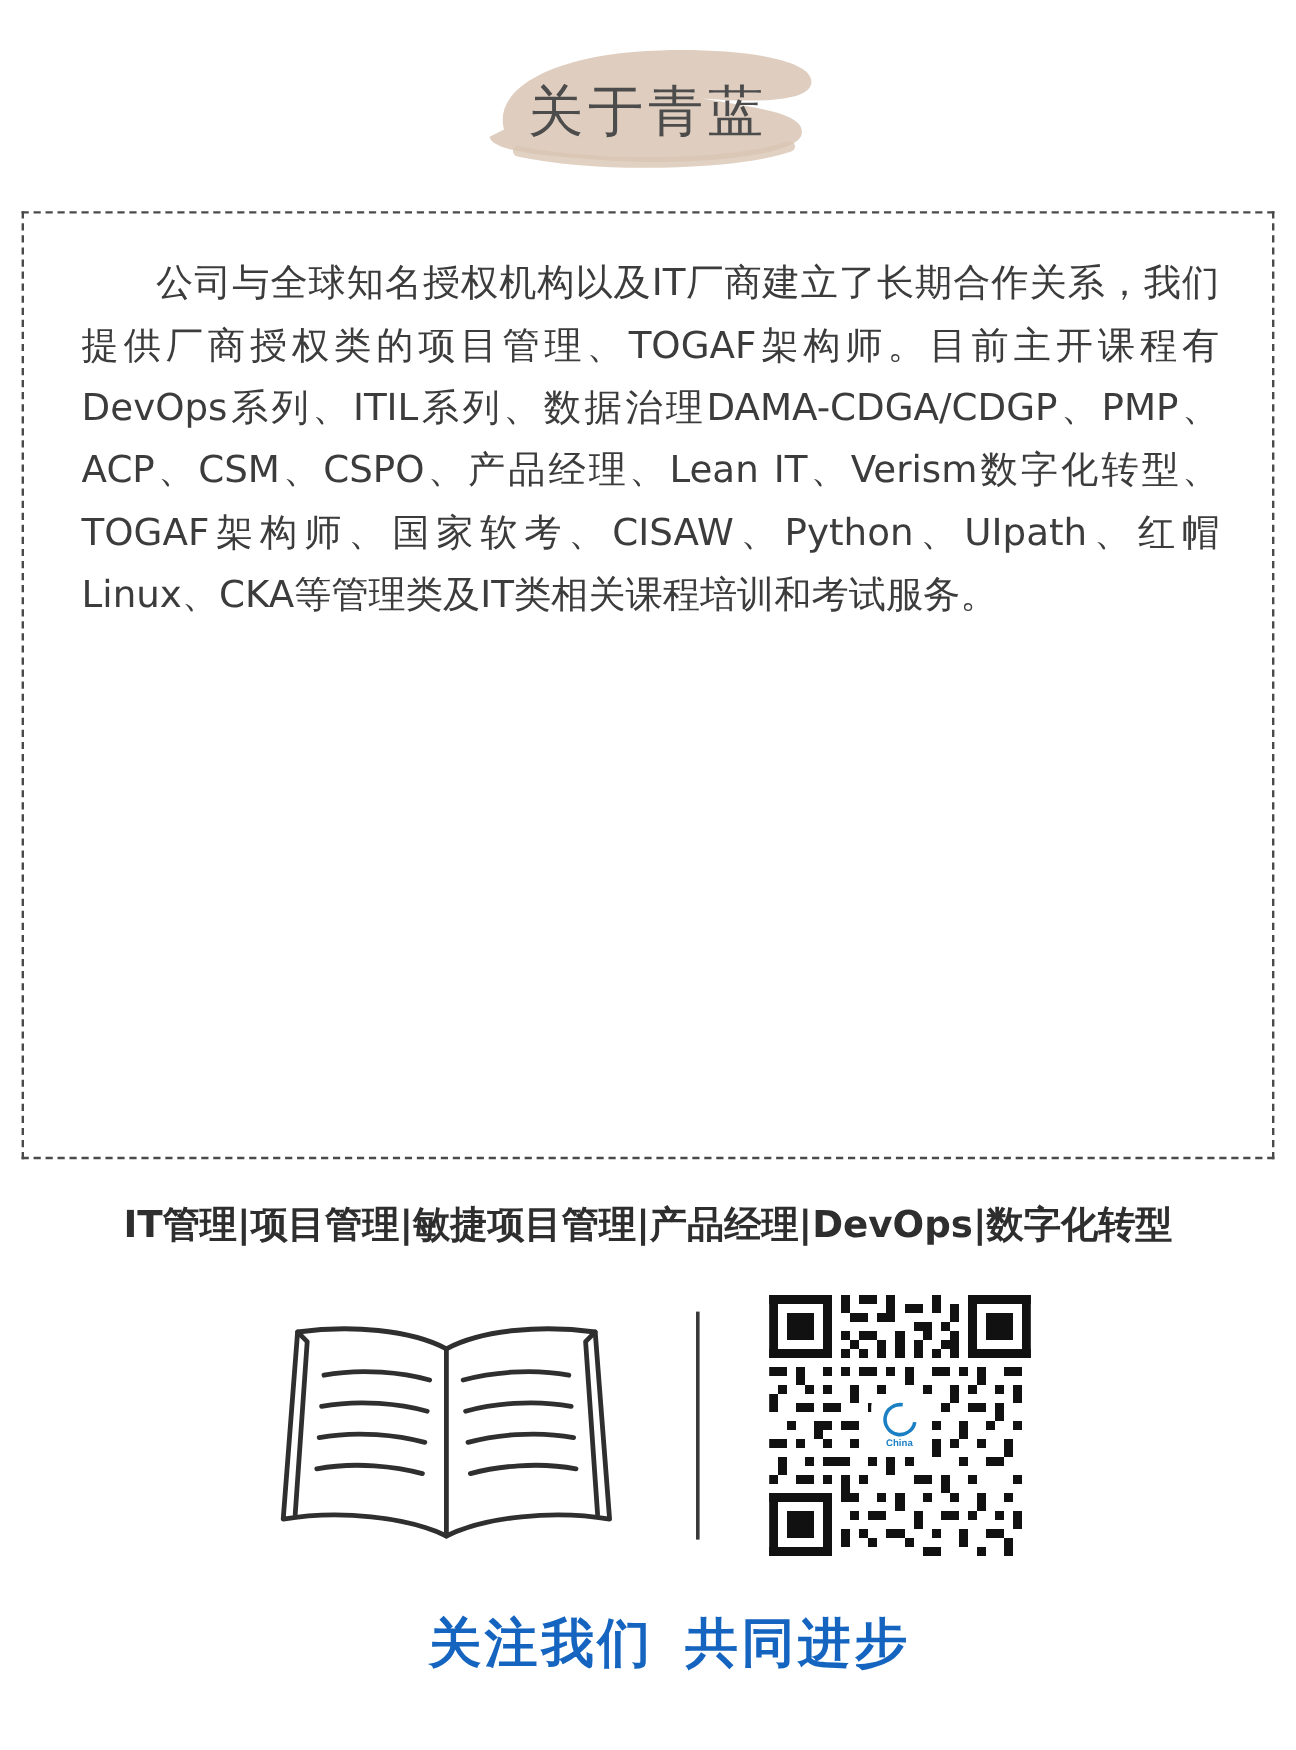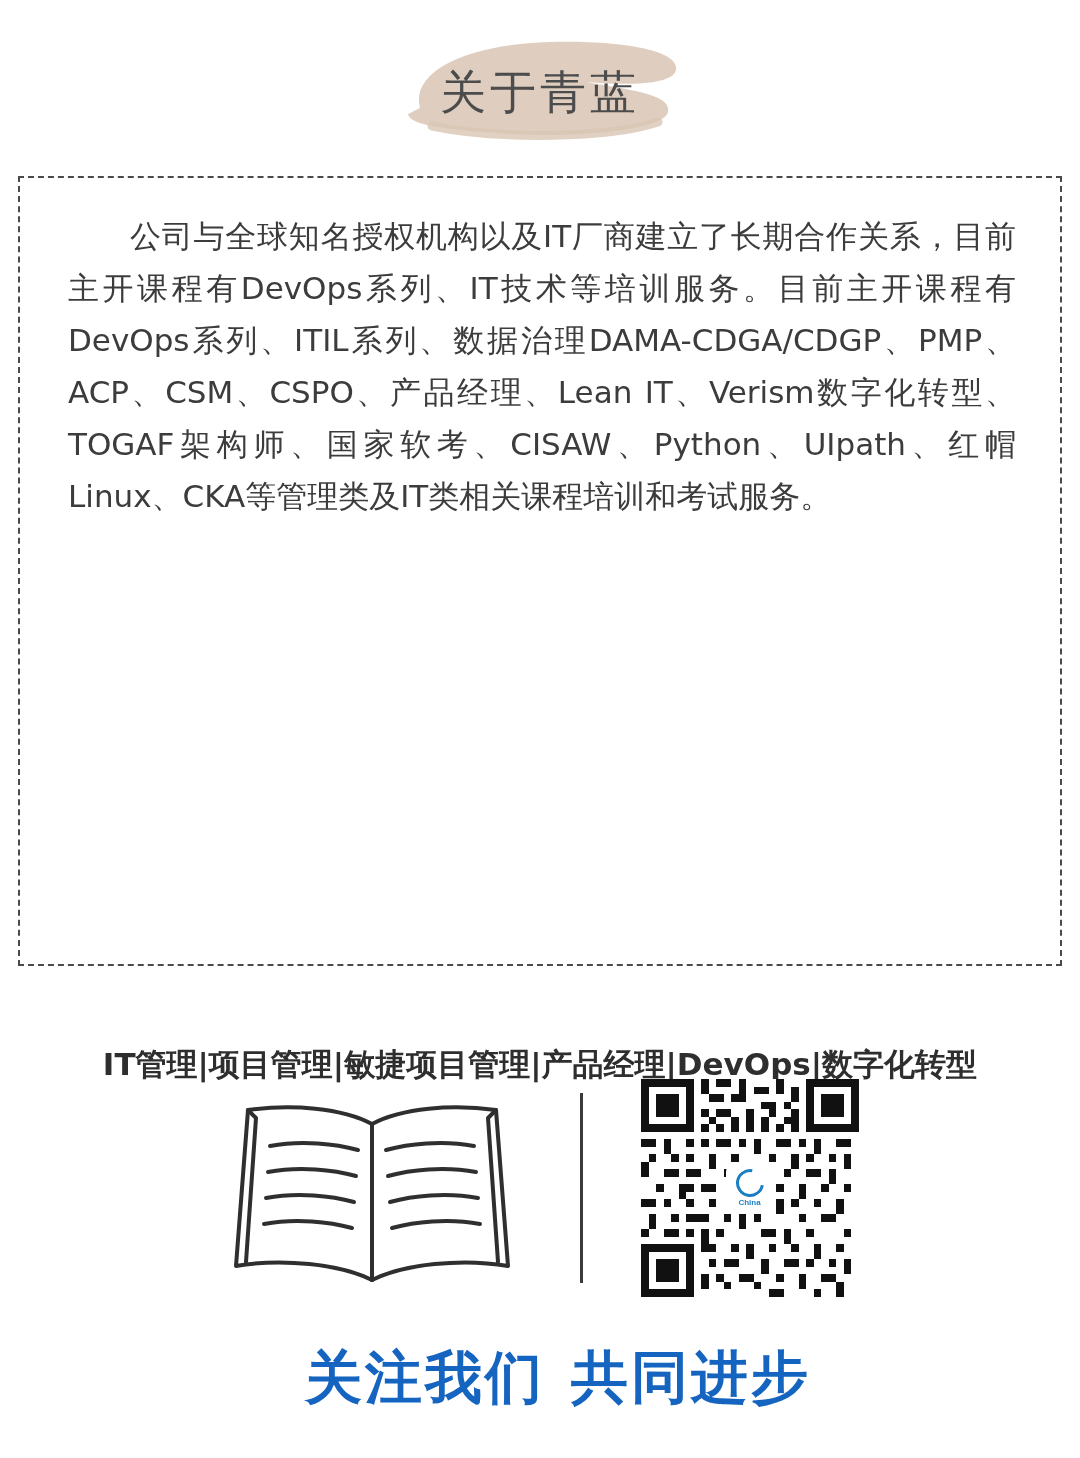--- a/index.html
+++ b/index.html
@@ -76,21 +76,20 @@
     position: absolute;
     left: 0;
     right: 0;
     top: 1000px;
     text-align: center;
     font-size: 31px;
     font-weight: bold;
     color: #2e2e2e;
     letter-spacing: 0px;
     font-family: "DejaVu Sans", sans-serif;
-    margin-top: 44px;
   }
 
   
   .media-row {
     position: absolute;
     left: 0;
     right: 0;
     top: 1075px;
     height: 225px;
     display: flex;
@@ -148,21 +147,21 @@
     font-family: "Liberation Sans", sans-serif;
   }
 
   
   .cta {
     position: absolute;
     left: 0;
     right: 0;
     top: 1340px;
     text-align: center;
-    font-size: 57px;
+    font-size: 44px;
     font-weight: bold;
     color: #1565c0;
     letter-spacing: 3px;
     font-family: "DejaVu Sans", sans-serif;
     padding-left: 36px;
   }
   .cta .gap {
     display: inline-block;
     width: 26px;
   }
@@ -173,21 +172,21 @@
 <div class="header">
   <svg class="brush" viewBox="0 0 330 120">
     <path d="M40 78 C 30 40, 90 14, 170 12 C 240 10, 300 20, 296 40 C 292 58, 230 54, 206 52 C 250 60, 292 64, 288 82 C 284 100, 200 108, 130 104 C 70 100, 30 96, 28 84 Z" fill="#d9c5b4" opacity="0.85"></path>
     <path d="M52 96 C 120 110, 230 108, 278 92" stroke="#d9c5b4" stroke-width="9" fill="none" opacity="0.8" stroke-linecap="round"></path>
   </svg>
   <div class="header-title">关于青蓝</div>
 </div>
 
 <div class="dashed-box">
   <div class="body-text">
-    <p>公司与全球知名授权机构以及IT厂商建立了长期合作关系，目前主开课程有DevOps系列、IT技术等培训服务。目前主开课程有DevOps系列、ITIL系列、数据治理DAMA-CDGA/CDGP、PMP、ACP、CSM、CSPO、产品经理、Lean IT、Verism数字化转型、TOGAF架构师、国家软考、CISAW、Python、UIpath、红帽Linux、CKA等管理类及IT类相关课程培训和考试服务。</p>
+    <p>公司与全球知名授权机构以及IT厂商建立了长期合作关系，我们提供厂商授权类的项目管理、TOGAF架构师。目前主开课程有DevOps系列、ITIL系列、数据治理DAMA-CDGA/CDGP、PMP、ACP、CSM、CSPO、产品经理、Lean IT、Verism数字化转型、TOGAF架构师、国家软考、CISAW、Python、UIpath、红帽Linux、CKA等管理类及IT类相关课程培训和考试服务。</p>
   </div>
 </div>
 
 <div class="tagline">IT管理|项目管理|敏捷项目管理|产品经理|DevOps|数字化转型</div>
 
 <div class="media-row">
 
   <svg class="book-icon" viewBox="0 0 300 200">
     <g fill="none" stroke="#2f2f2f" stroke-width="4" stroke-linecap="round" stroke-linejoin="round">
       <path d="M150 36 C 120 20, 70 16, 26 22 L 14 178 C 60 170, 118 176, 150 192"></path>

